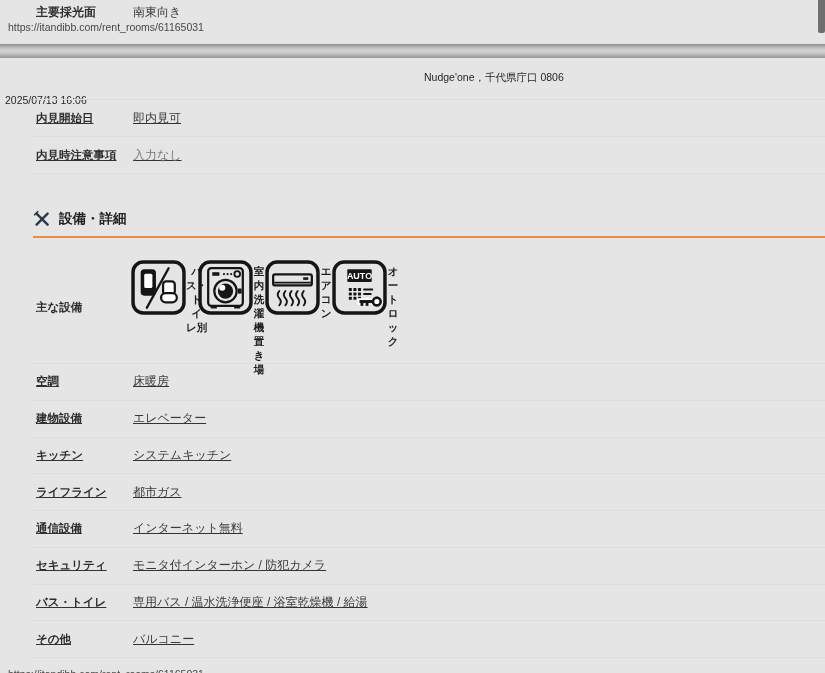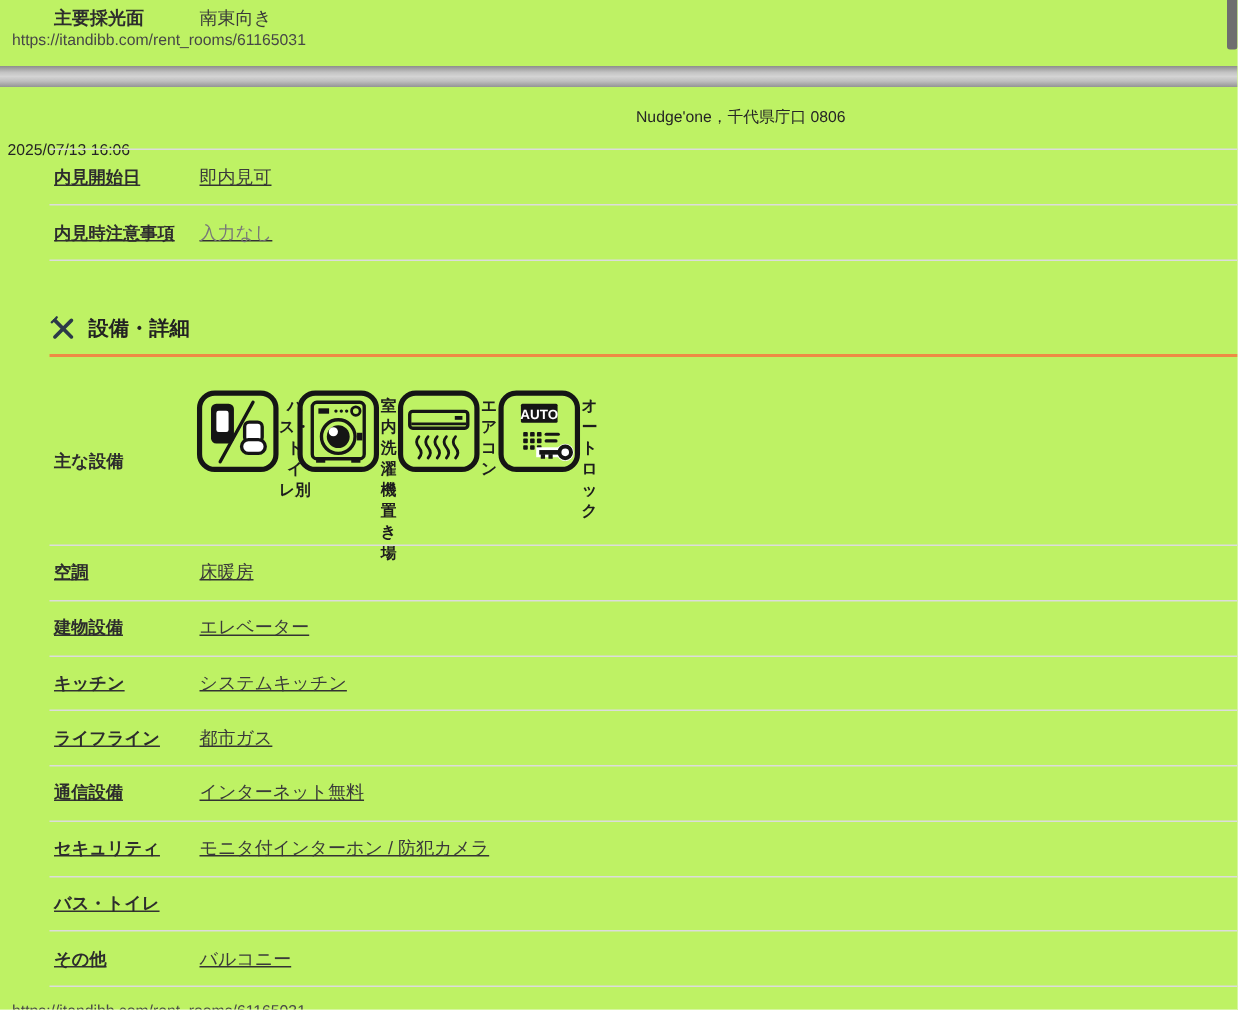--- a/index.html
+++ b/index.html
@@ -1,21 +1,21 @@
 <!DOCTYPE html>
 <html><head>
 <meta charset="utf-8">
 <style>
   html,body{margin:0;padding:0;background:#fff;}
   body{
     width:825px;height:673px;overflow:hidden;
     font-family:"Liberation Sans","DejaVu Sans",sans-serif;
     color:#333;
   }
-  .screen{position:relative;width:825px;height:673px;overflow:hidden;background:#bef264;}
+  .screen{position:relative;width:825px;height:673px;overflow:hidden;background:#e5e5e5;}
 
   
   .prev-label{position:absolute;left:36px;top:4px;font-size:12px;font-weight:bold;color:#2d2d2d;}
   .prev-value{position:absolute;left:133px;top:4px;font-size:12px;color:#3a3a3a;}
   .prev-url{position:absolute;left:8px;top:21px;font-size:10.5px;color:#474747;}
   .scroll-nub{position:absolute;right:0;top:0;width:7px;height:33px;background:#6e6e6e;border-radius:0 0 2px 2px;}
 
   
   .page-gap{position:absolute;left:0;top:44px;width:100%;height:14px;
     background:linear-gradient(180deg,#8d8d8d 0%,#c3c3c3 30%,#d4d4d4 50%,#bfbfbf 72%,#949494 100%);}
@@ -209,20 +209,21 @@
       <div class="trow">
         <div class="cell-label">通信設備</div>
         <div class="cell-value">インターネット無料</div>
       </div>
       <div class="trow">
         <div class="cell-label">セキュリティ</div>
         <div class="cell-value">モニタ付インターホン / 防犯カメラ</div>
       </div>
       <div class="trow">
         <div class="cell-label">バス・トイレ</div>
+        <div class="cell-value">専用バス / 温水洗浄便座 / 浴室乾燥機 / 給湯</div>
       </div>
       <div class="trow">
         <div class="cell-label">その他</div>
         <div class="cell-value">バルコニー</div>
       </div>
     </div>
 
   <div class="bottom-url">https://itandibb.com/rent_rooms/61165031</div>
 
 </div>

